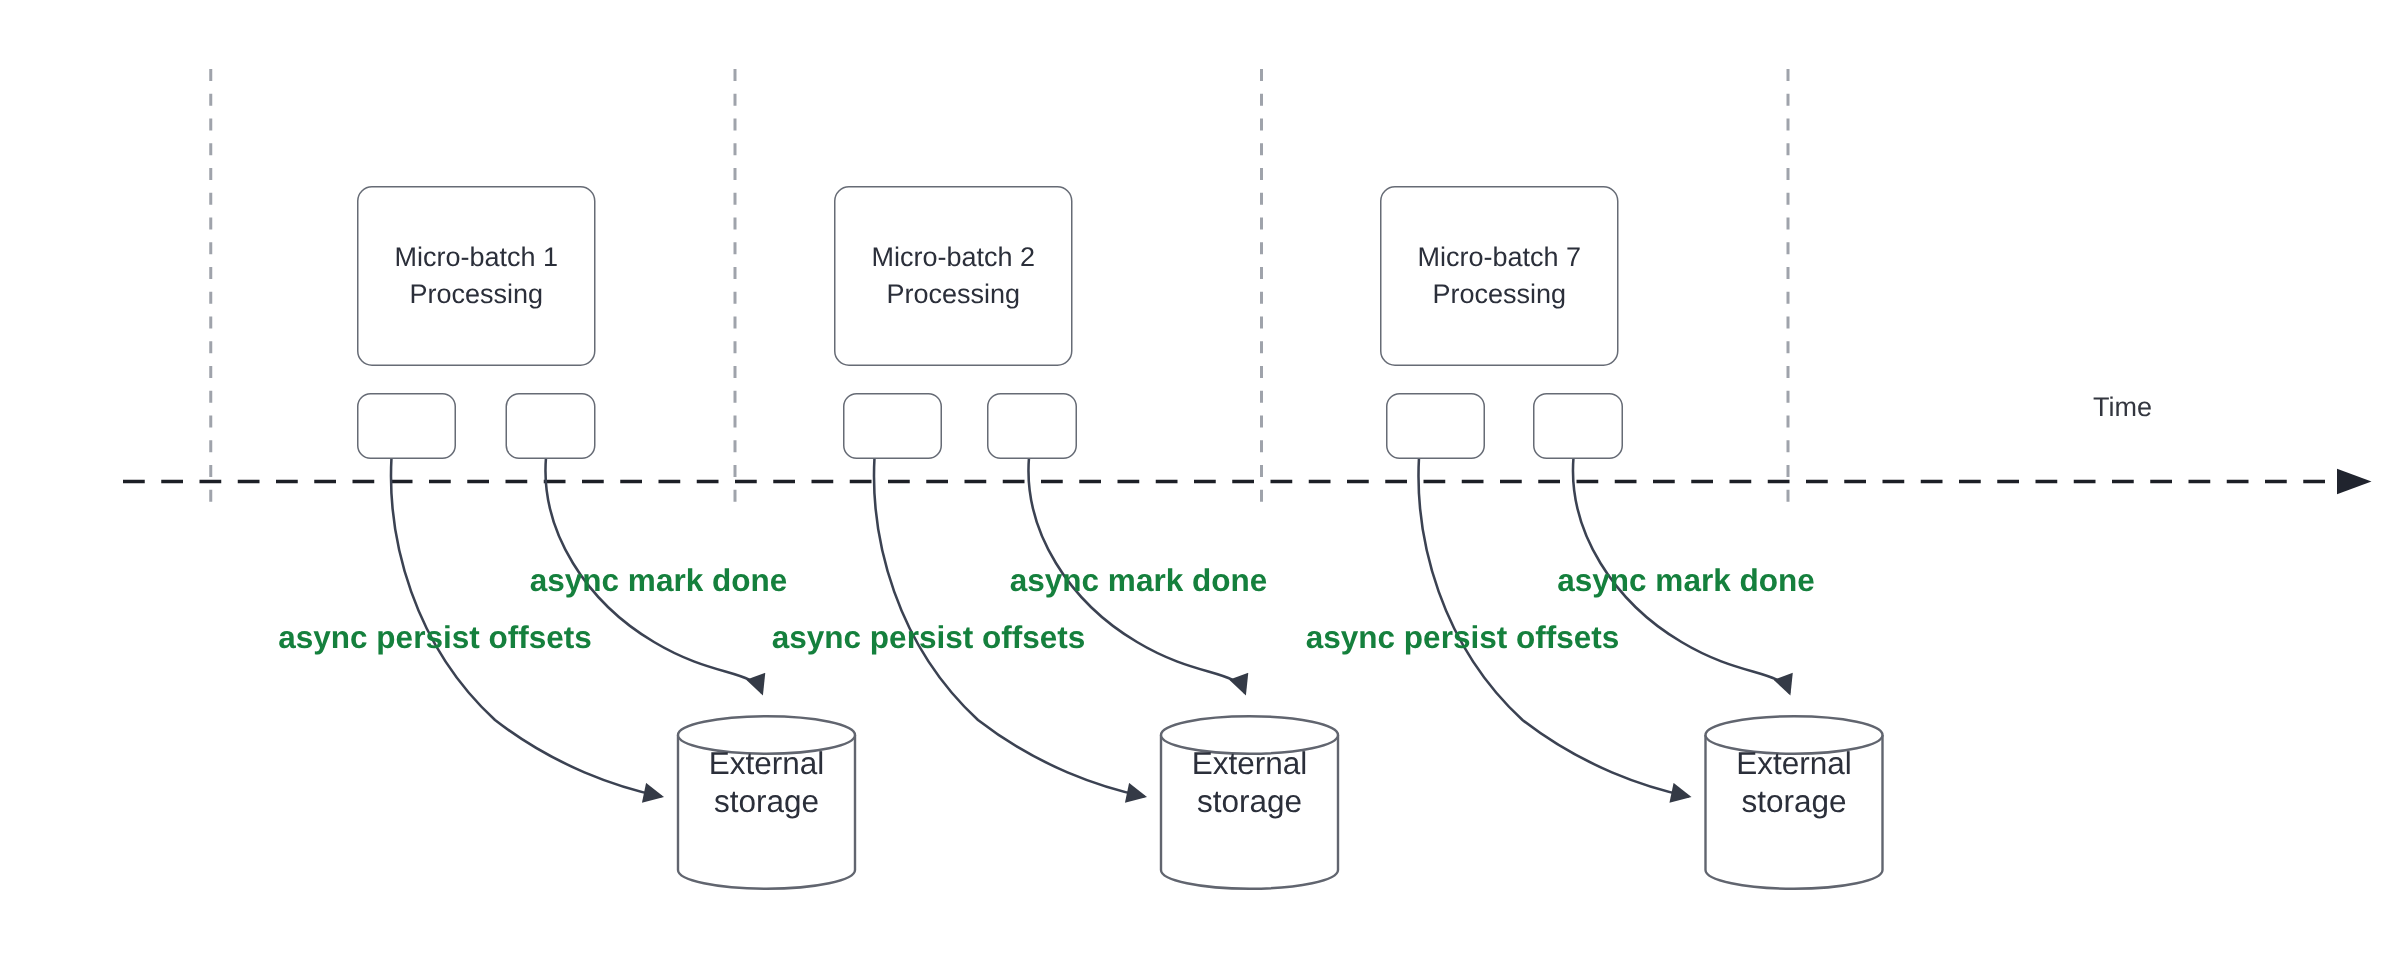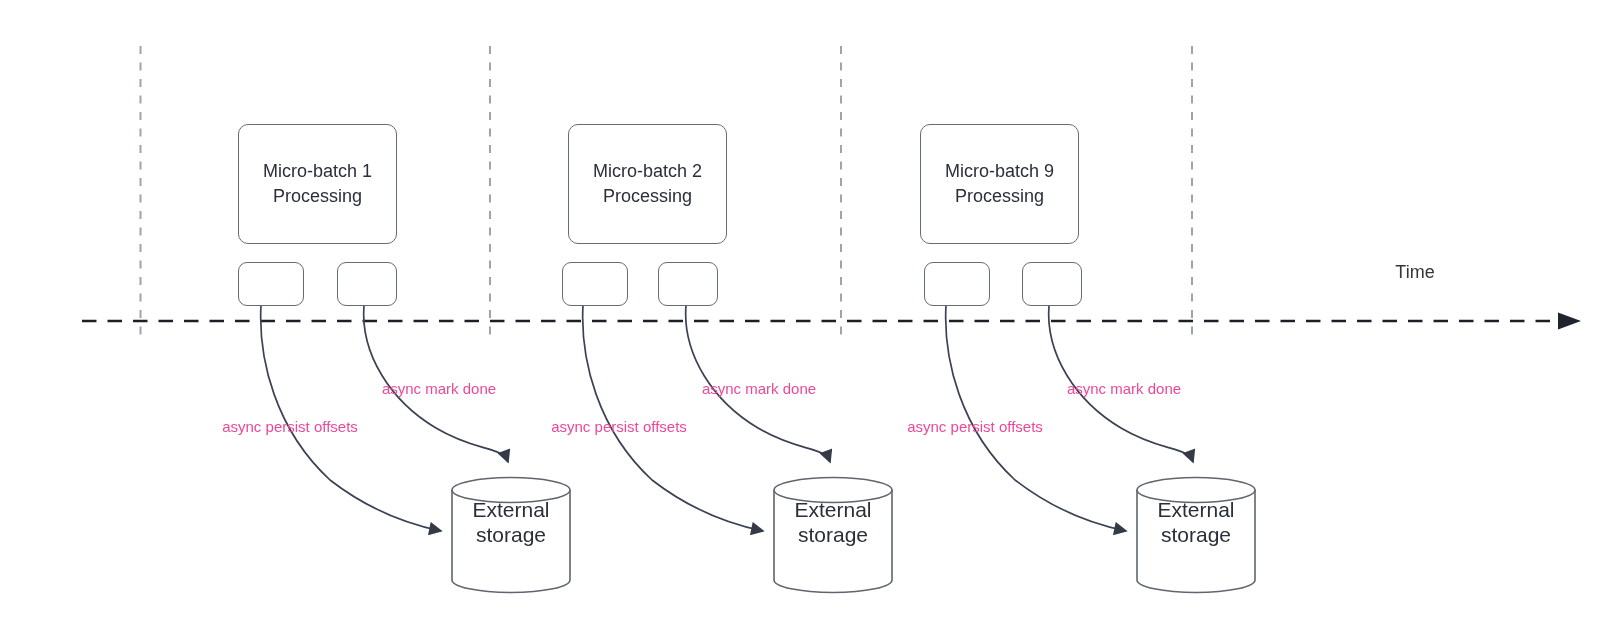--- a/index.html
+++ b/index.html
@@ -20,21 +20,21 @@
     text-align:center; font-size:18px; line-height:25px; color:#2b2f3a;
   }
   .smallbox {
     position:absolute; top:262px; height:42px;
     border:1.6px solid #666b75; border-radius:9px; background:#ffffff;
   }
   .smallbox.wA { width:64px; }
   .smallbox.wB { width:58px; }
   .alabel {
     position:absolute; transform:translate(-50%,-50%);
-    font-weight:400; font-size:15px; color:#ec4899; white-space:nowrap;
+    font-weight:700; font-size:21px; color:#15803d; white-space:nowrap;
   }
   .stortext {
     position:absolute; top:497px; width:118px; text-align:center;
     font-size:21px; line-height:25px; color:#2b2f3a;
   }
   .timelabel {
     position:absolute; left:1385px; top:272px; transform:translate(-50%,-50%);
     font-size:18px; color:#33363f;margin-left:30px;
   }
   .prewrap { white-space:pre-line; }
@@ -85,33 +85,33 @@
     <span class="prewrap">Micro-batch 1
 Processing</span>
   </div>
   <div class="smallbox wA" style="left:238px"></div>
   <div class="smallbox wB" style="left:337px"></div>
   <div class="alabel" style="left:290px;top:426px">async persist offsets</div>
   <div class="alabel" style="left:439px;top:388px">async mark done</div>
   <div class="stortext prewrap" style="left:452px">External
 storage</div>
 
-  <div class="procbox" style="left:568px">
+  <div class="procbox" style="left:556px">
     <span class="prewrap">Micro-batch 2
 Processing</span>
   </div>
   <div class="smallbox wA" style="left:562px"></div>
   <div class="smallbox wB" style="left:658px"></div>
   <div class="alabel" style="left:619px;top:426px">async persist offsets</div>
   <div class="alabel" style="left:759px;top:388px">async mark done</div>
   <div class="stortext prewrap" style="left:774px">External
 storage</div>
 
   <div class="procbox" style="left:920px">
-    <span class="prewrap">Micro-batch 9
+    <span class="prewrap">Micro-batch 7
 Processing</span>
   </div>
   <div class="smallbox wA" style="left:924px"></div>
   <div class="smallbox wB" style="left:1022px"></div>
   <div class="alabel" style="left:975px;top:426px">async persist offsets</div>
   <div class="alabel" style="left:1124px;top:388px">async mark done</div>
   <div class="stortext prewrap" style="left:1137px">External
 storage</div>
 
   <div class="timelabel">Time</div>

